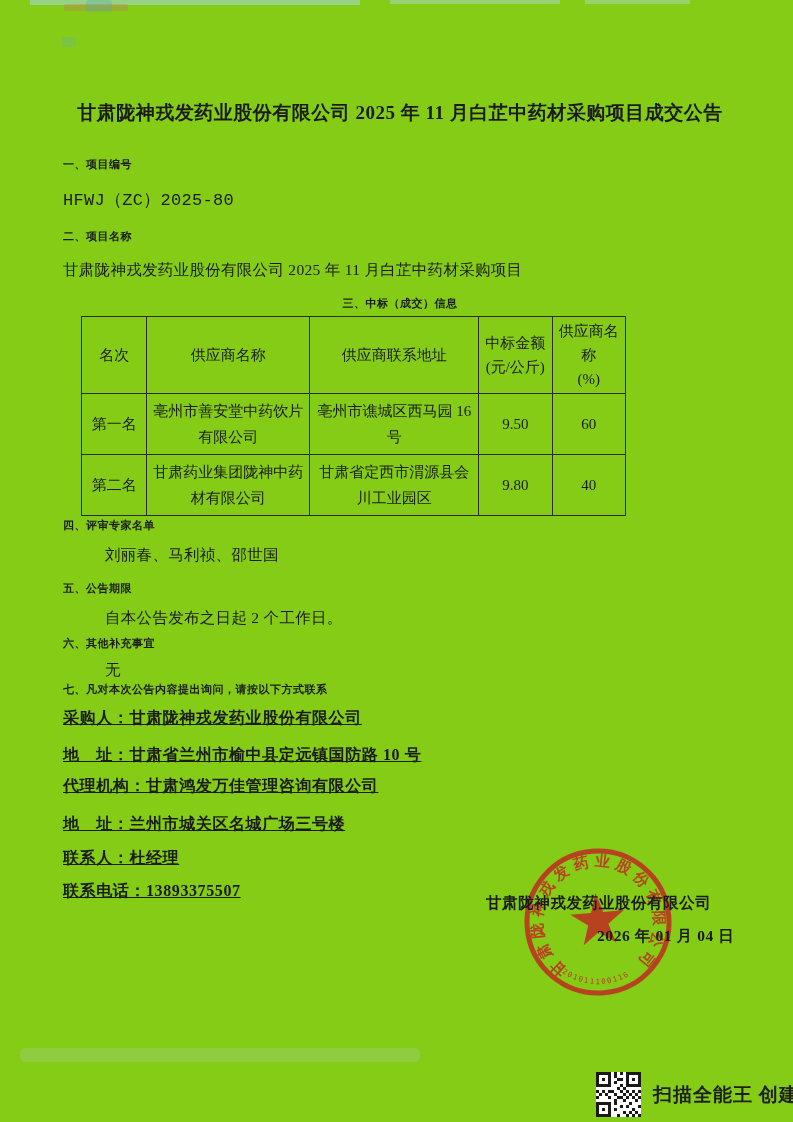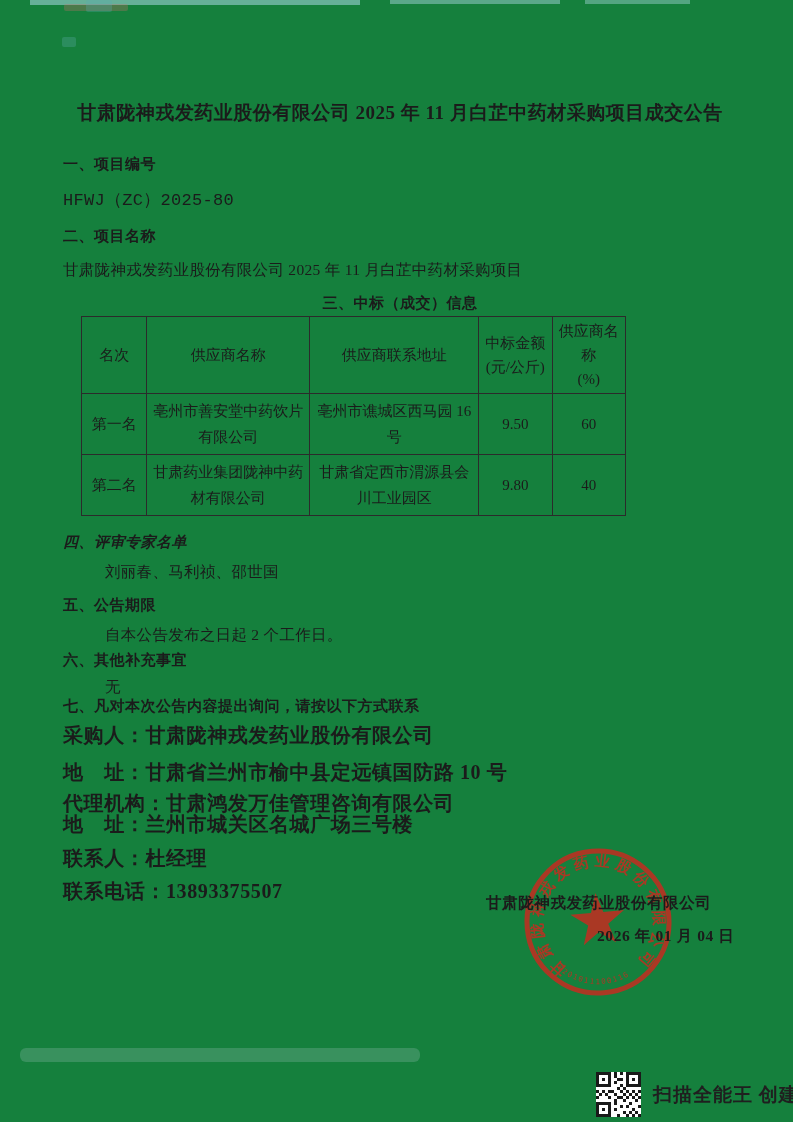--- a/index.html
+++ b/index.html
@@ -1,31 +1,31 @@
 <!DOCTYPE html>
 <html><head>
 <meta charset="utf-8">
 <style>
   html,body{margin:0;padding:0;background:#e8e8e8;}
   .page{
     position:relative;width:793px;height:1122px;margin:0 auto;
-    background:#15803d;overflow:hidden;
+    background:#84cc16;overflow:hidden;
     font-family:"Liberation Serif","DejaVu Serif",serif;
     color:#1b1b1b;
   }
   .artifact{position:absolute;pointer-events:none;}
   .content{position:absolute;left:63px;top:0;width:674px;}
   .doc-title{
     margin:100px 0 0 0;text-align:center;
     font-size:19px;font-weight:700;line-height:26px;letter-spacing:0.5px;
   }
-  .sec-heading{font-size:15px;font-weight:700;line-height:18px;letter-spacing:0.5px;}
+  .sec-heading{font-size:11px;font-weight:700;line-height:18px;letter-spacing:0.5px;}
   .body-line{font-size:15.5px;font-weight:400;line-height:18px;letter-spacing:0.3px;}
   .indent{padding-left:42px;}
-  .contact-line{font-size:20px;font-weight:700;line-height:18px;letter-spacing:0.6px;}
+  .contact-line{font-size:16px;font-weight:700;line-height:18px;letter-spacing:0.6px;text-decoration:underline;}
   table.award{
     border-collapse:collapse;width:545px;margin:4px 0 0 18px;
     table-layout:fixed;
   }
   table.award th,table.award td{
     border:1.4px solid #2b2b2b;text-align:center;vertical-align:middle;
     font-size:15px;font-weight:400;padding:2px 6px;box-sizing:border-box;
   }
   table.award thead tr{height:58px;}
   table.award tbody tr{height:61px;}
@@ -112,35 +112,35 @@
         <tr>
           <td>第二名</td>
           <td>甘肃药业集团陇神中药材有限公司</td>
           <td>甘肃省定西市渭源县会川工业园区</td>
           <td>9.80</td>
           <td>40</td>
         </tr>
       </tbody>
     </table>
 
-    <div class="sec-heading" style="margin-top:17px;font-style:italic;">四、评审专家名单</div>
+    <div class="sec-heading" style="margin-top:0;">四、评审专家名单</div>
     <div class="body-line indent" style="margin-top:12px;">刘丽春、马利祯、邵世国</div>
 
     <div class="sec-heading" style="margin-top:15px;">五、公告期限</div>
     <div class="body-line indent" style="margin-top:12px;">自本公告发布之日起 2 个工作日。</div>
 
     <div class="sec-heading" style="margin-top:7px;">六、其他补充事宜</div>
     <div class="body-line indent" style="margin-top:9px;">无</div>
 
     <div class="sec-heading" style="margin-top:1px;">七、凡对本次公告内容提出询问，请按以下方式联系</div>
 
     <div class="contact-line" style="margin-top:11px;">采购人：甘肃陇神戎发药业股份有限公司</div>
     <div class="contact-line" style="margin-top:19px;">地　址：甘肃省兰州市榆中县定远镇国防路 10 号</div>
     <div class="contact-line" style="margin-top:13px;">代理机构：甘肃鸿发万佳管理咨询有限公司</div>
-    <div class="contact-line" style="margin-top:3px;">地　址：兰州市城关区名城广场三号楼</div>
+    <div class="contact-line" style="margin-top:20px;">地　址：兰州市城关区名城广场三号楼</div>
     <div class="contact-line" style="margin-top:16px;">联系人：杜经理</div>
     <div class="contact-line" style="margin-top:15px;">联系电话：13893375507</div>
   </div>
 
   <div class="sig-company">甘肃陇神戎发药业股份有限公司</div>
   <div class="sig-date">2026 年 01 月 04 日</div>
 
   <svg class="stamp" viewBox="0 0 180 180">
     <circle cx="90" cy="90" r="71" fill="none" stroke="#bf2f21" stroke-width="5"></circle>
     <polygon fill="#bf2f21" points="90,60.8 96.2,80.4 116.9,80.4 100.1,92.7 106.2,111.8 90,100 73.8,111.8 79.9,92.7 63.1,80.4 83.8,80.4"></polygon>

